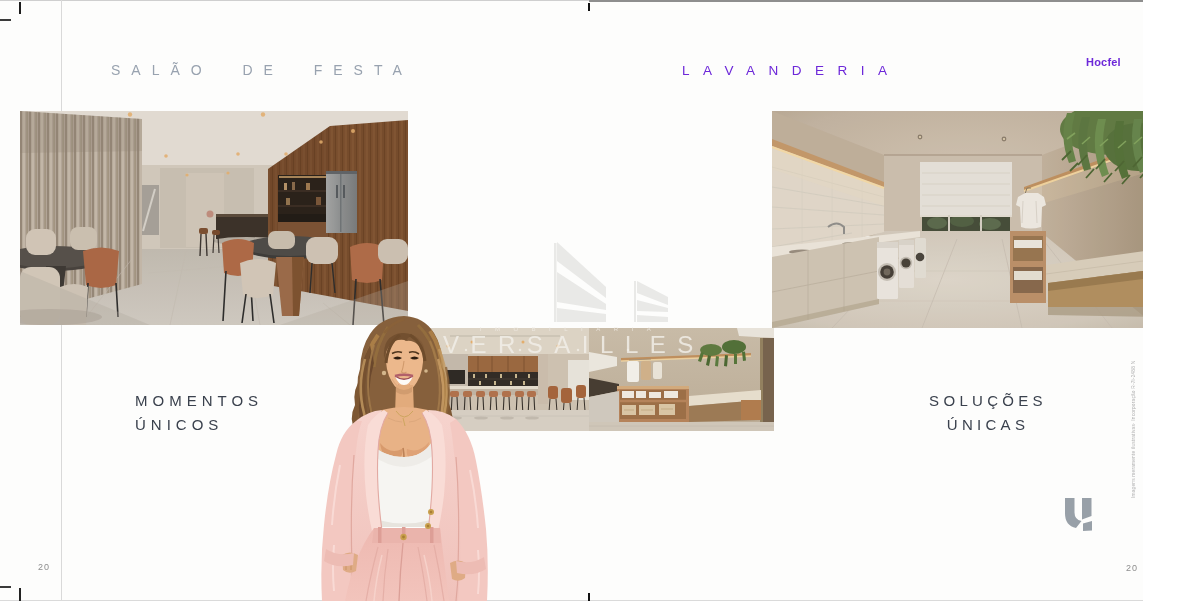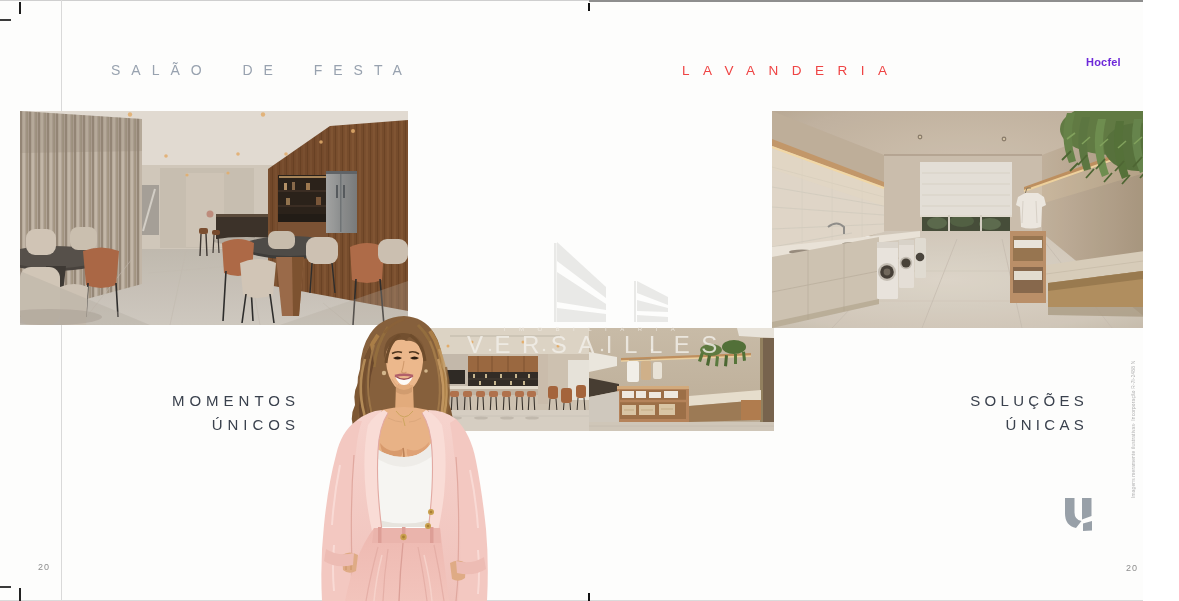--- a/index.html
+++ b/index.html
@@ -35,27 +35,27 @@
 <div class="abs" style="left:19px;top:588px;width:2px;height:13px;background:#222;"></div>
 
 <div class="abs" style="left:588px;top:593px;width:2px;height:8px;background:#111;"></div>
 
 <div class="abs" style="left:1162px;top:586px;width:11px;height:2px;background:#3a3a3a;"></div>
 
 <div class="abs" style="left:1157px;top:592px;width:2px;height:9px;background:#444;"></div>
 
 <div class="abs" style="left:111px;top:62px;width:300px;font-size:14px;letter-spacing:11px;color:#98a2af;white-space:nowrap;">SALÃO&nbsp; DE&nbsp; FESTA</div>
 
-<div class="abs" style="left:682px;top:63px;width:220px;font-size:13.5px;letter-spacing:13.5px;color:#ef4444;white-space:nowrap;">LAVANDERIA</div>
+<div class="abs" style="left:682px;top:63px;width:220px;font-size:13.5px;letter-spacing:13.5px;color:#6d28d9;white-space:nowrap;">LAVANDERIA</div>
 
 <div class="abs" style="left:1086px;top:56px;font-size:11px;font-weight:700;color:#6d28d9;letter-spacing:0.2px;">Hocfel</div>
 
-<div class="abs" style="left:135px;top:389px;width:165px;text-align:right;font-size:15px;letter-spacing:5px;color:#3a414d;line-height:24px;white-space:nowrap;">MOMENTOS<br>ÚNICOS</div>
-
-<div class="abs" style="left:888px;top:389px;width:200px;text-align:right;font-size:15px;letter-spacing:4.3px;color:#3a414d;line-height:24px;white-space:nowrap;">SOLUÇÕES<br>ÚNICAS</div>
+<div class="abs" style="left:135px;top:389px;width:165px;text-align:left;font-size:15px;letter-spacing:5px;color:#3a414d;line-height:24px;white-space:nowrap;">MOMENTOS<br>ÚNICOS</div>
+
+<div class="abs" style="left:888px;top:389px;width:200px;text-align:center;font-size:15px;letter-spacing:4.3px;color:#3a414d;line-height:24px;white-space:nowrap;">SOLUÇÕES<br>ÚNICAS</div>
 
 <div class="abs" style="left:38px;top:562px;font-size:9px;color:#8d8d8d;letter-spacing:1px;">20</div>
 
 <div class="abs" style="left:1126px;top:563px;font-size:9px;color:#8d8d8d;letter-spacing:1px;">20</div>
 
 <div class="abs" style="left:1129px;top:337px;width:7px;height:162px;">
 <svg width="7" height="162" viewBox="0 0 7 162">
         <text x="5.5" y="161" transform="rotate(-90 5.5 161)" font-size="4.8" fill="#b2b2b2" font-family="Liberation Sans,sans-serif" letter-spacing="0.2">Imagens meramente ilustrativas· Incorporação R-7i-2488 N</text>
       </svg>
 </div>
@@ -476,21 +476,21 @@
 <polygon points="100,68 172,62 172,72 100,78" fill="#e6ddcc"></polygon>
 <polygon points="100,78 172,72 172,92 100,94" fill="#9c7a55"></polygon>
 <rect x="152" y="72" width="20" height="20" fill="#b07c4e"></rect>
 
 <rect y="94" width="185" height="9" fill="#cfc6b8"></rect>
 <polygon points="0,69 30,63 30,94 0,94" fill="#cfc8bd"></polygon>
 <path d="M0,98 L185,98" stroke="#bfb7aa" stroke-width="0.8" opacity="0.7"></path>
 </svg>
 </div>
 
-<div class="abs" style="left:456px;top:322px;width:280px;height:40px;">
+<div class="abs" style="left:432px;top:322px;width:280px;height:40px;">
 <svg width="280" height="40" viewBox="0 0 280 40">
 <text x="140" y="9" text-anchor="middle" font-size="6" letter-spacing="13.5" fill="#f0ece5" opacity="0.8" font-family="Liberation Sans,sans-serif">IMOBILIARIA</text>
 <text x="11" y="31" font-size="24" letter-spacing="11.5" fill="#f3f0ea" opacity="0.82" font-family="Liberation Sans,sans-serif">VERSAILLES</text>
 <g fill="#f3f0ea" opacity="0.75">
 <circle cx="34" cy="28" r="1.2"></circle>
           <circle cx="88" cy="28" r="1.2"></circle>
           <circle cx="146" cy="28" r="1.2"></circle>
           <circle cx="196" cy="28" r="1.2"></circle>
 </g>
 </svg>

